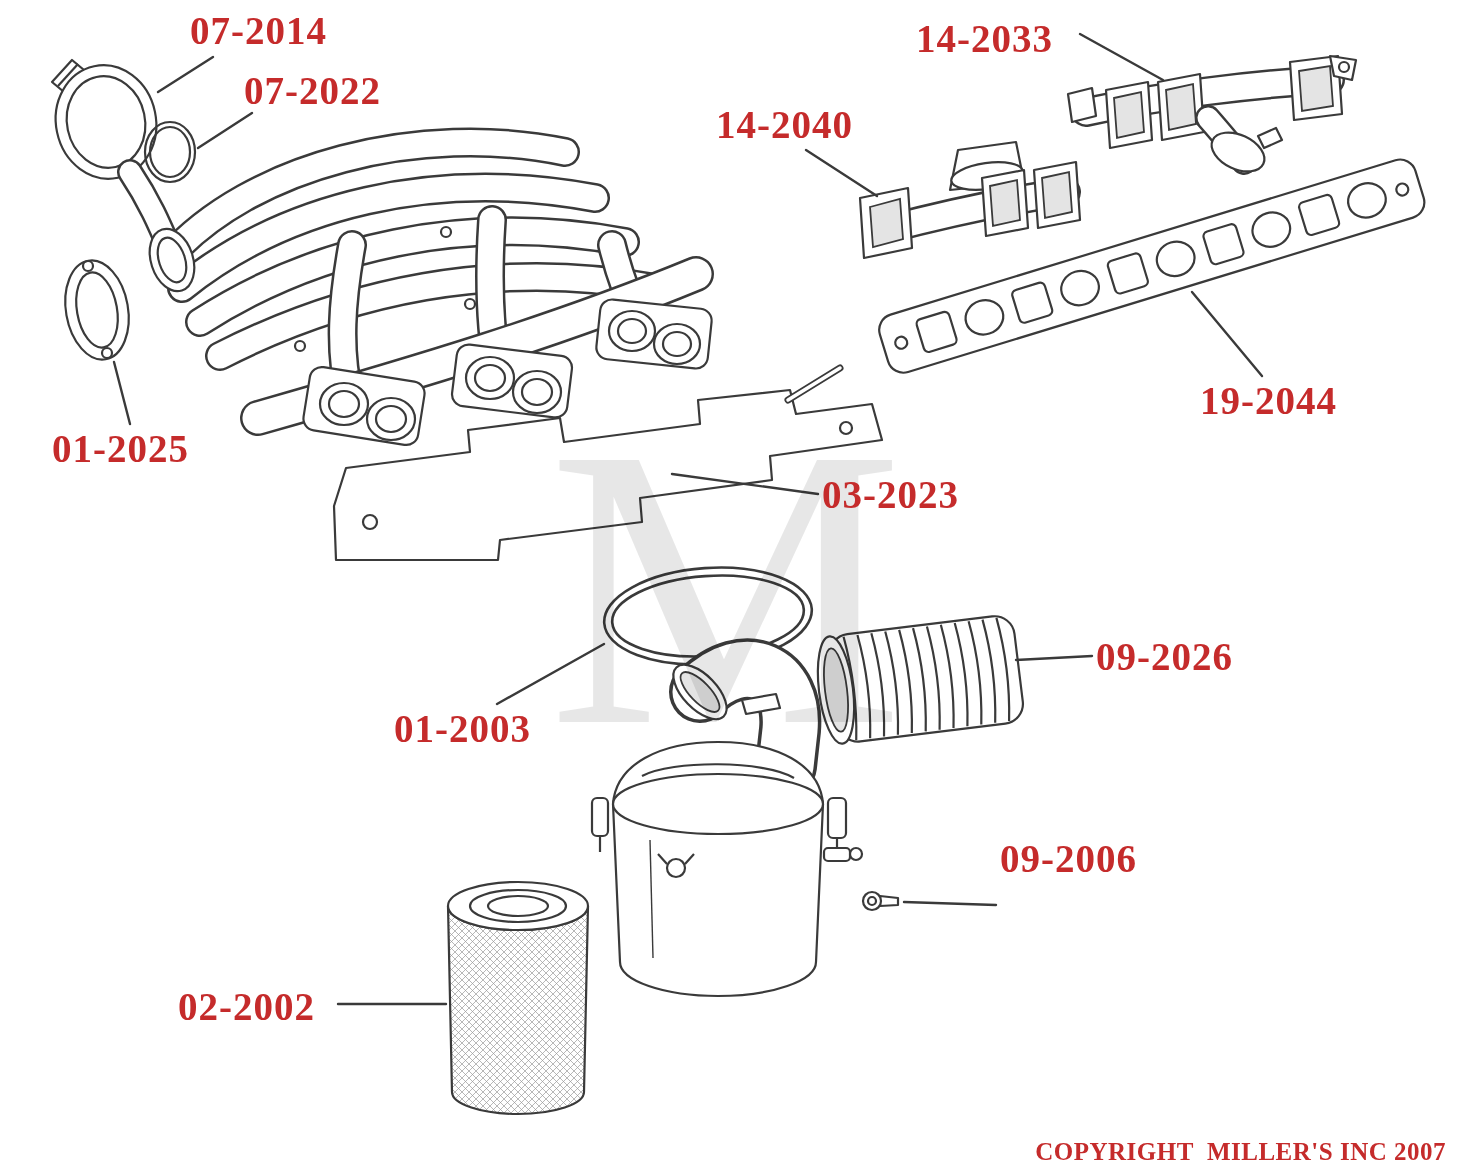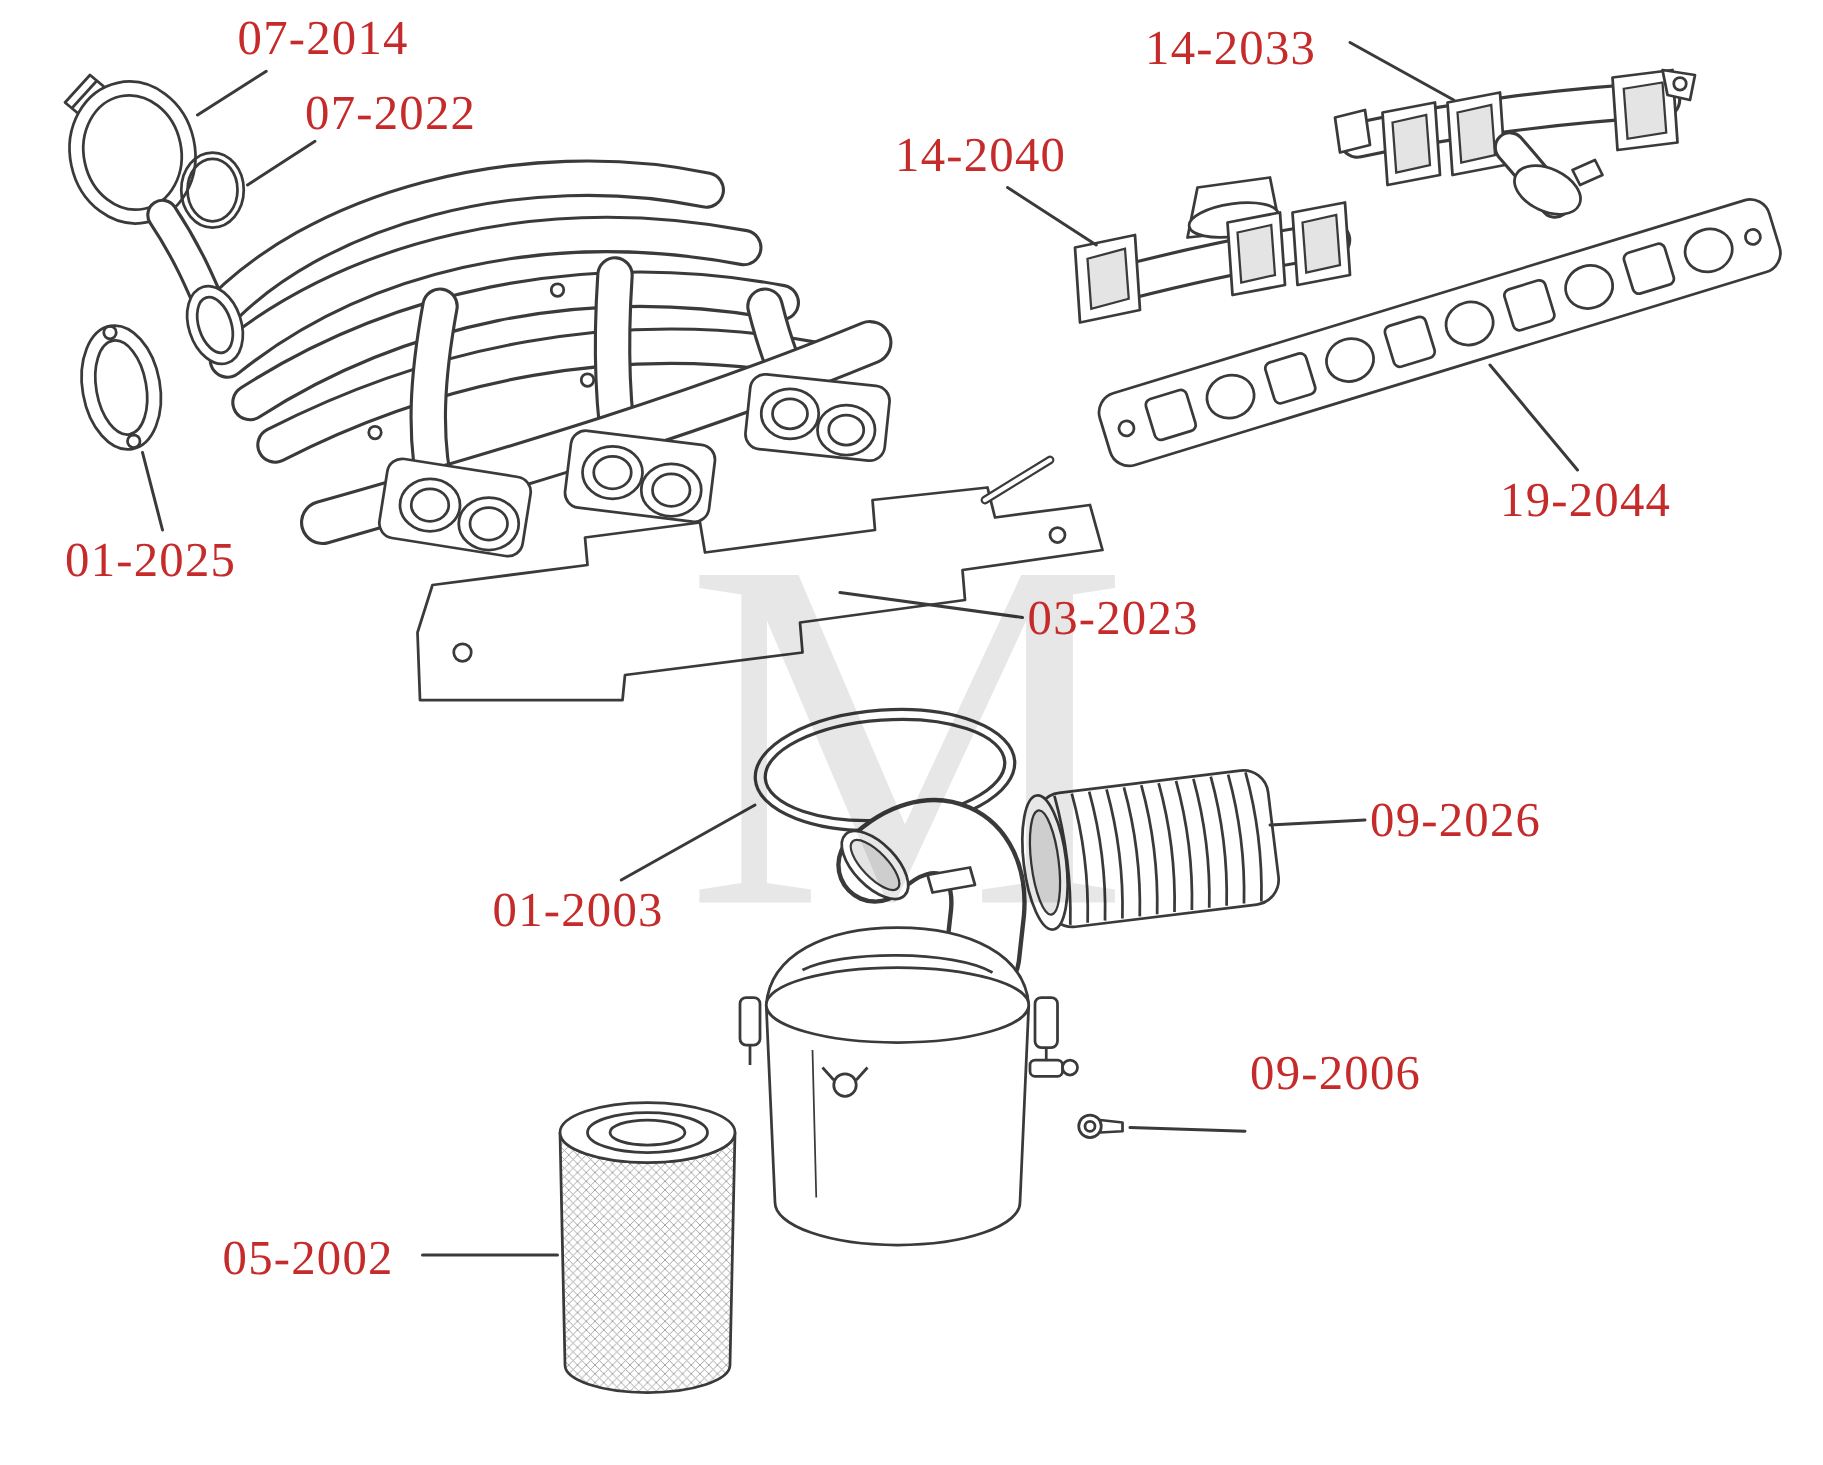--- a/index.html
+++ b/index.html
@@ -2,21 +2,21 @@
 <html style="--label-color: #c52b2b; --line: #3a3a3a;"><head>
 <meta charset="utf-8">
 <style>
   :root{ --label-color:#c52b2b; --line:#3a3a3a; }
   *{margin:0;padding:0;box-sizing:border-box}
   html,body{width:1458px;height:1172px;background:#fff;overflow:hidden;
     font-family:"Liberation Serif", serif;}
   #canvas{position:relative;width:1458px;height:1172px;background:#fff;}
   #art{position:absolute;left:0;top:0;z-index:1;}
   .part-label{position:absolute;z-index:3;font-size:39px;line-height:1.1;
-    color:var(--label-color);white-space:pre;letter-spacing:1px;}
+    color:var(--label-color);white-space:pre;letter-spacing:1px;font-weight:bold;}
   .watermark{position:absolute;left:548px;top:388px;z-index:2;
     font-size:400px;line-height:1;color:#000;opacity:.09;
     font-family:"Liberation Serif", serif;pointer-events:none;}
   .copyright{position:absolute;right:12px;bottom:6px;z-index:3;
     font-size:25px;font-weight:bold;color:var(--label-color);
     white-space:pre;letter-spacing:.5px;}
   
   .o{fill:#fff;stroke:var(--line);stroke-width:2.2;stroke-linejoin:round;}
   .n{fill:none;stroke:var(--line);stroke-width:2.2;stroke-linejoin:round;}
   .shade{fill:#e4e4e4;stroke:var(--line);stroke-width:1.8;}
@@ -230,15 +230,16 @@
   <div class="part-label" style="left:190px;top:10px">07-2014</div>
   <div class="part-label" style="left:244px;top:70px">07-2022</div>
   <div class="part-label" style="left:916px;top:18px">14-2033</div>
   <div class="part-label" style="left:716px;top:104px">14-2040</div>
   <div class="part-label" style="left:52px;top:428px">01-2025</div>
   <div class="part-label" style="left:1200px;top:380px">19-2044</div>
   <div class="part-label" style="left:822px;top:474px">03-2023</div>
   <div class="part-label" style="left:1096px;top:636px">09-2026</div>
   <div class="part-label" style="left:394px;top:708px">01-2003</div>
   <div class="part-label" style="left:1000px;top:838px">09-2006</div>
-  <div class="part-label" style="left:178px;top:986px">05-2002</div>
-
+  <div class="part-label" style="left:178px;top:986px">02-2002</div>
+
+  <div class="copyright">COPYRIGHT  MILLER'S INC 2007</div>
 </div>
 
 </body></html>

